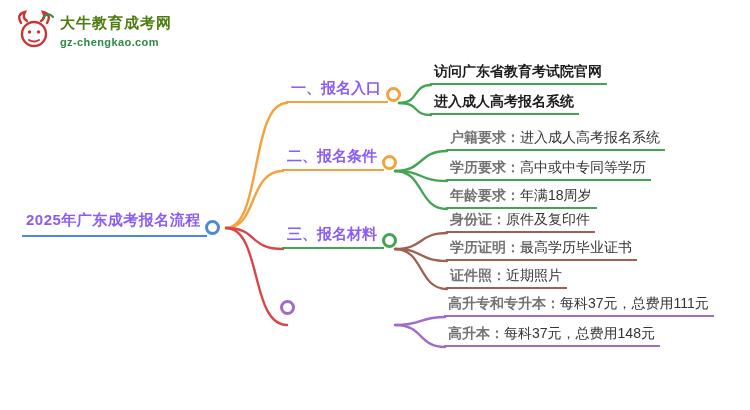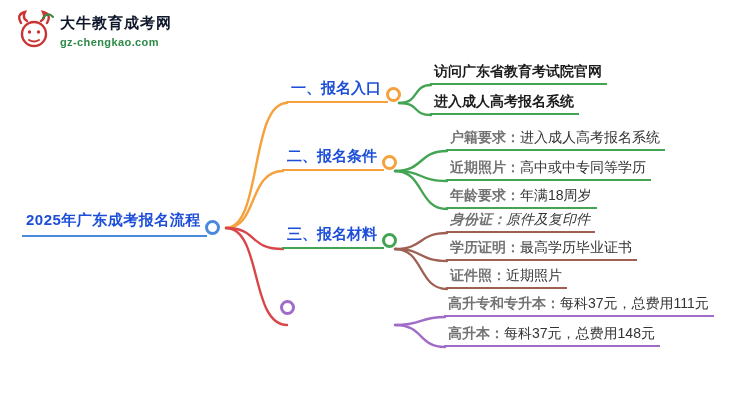--- a/index.html
+++ b/index.html
@@ -8,21 +8,21 @@
     background:#ffffff;
     font-family:"Liberation Sans","DejaVu Sans",sans-serif;
   }
   .wires{position:absolute;left:0;top:0;z-index:1;}
   .wires path{fill:none;stroke-width:2.4;stroke-linecap:round;}
 
   
   .node{position:absolute;display:flex;align-items:center;z-index:2;}
   .node .label{
     white-space:nowrap;border-bottom:2.4px solid #999;
-    color:#1d4ed8;
+    color:#8b5cf6;
   }
   .root .label{
     font-size:15px;line-height:20px;font-weight:700;
     padding:0 6px 5px 4px;letter-spacing:.5px;
   }
   .branch .label{
     font-size:15px;line-height:20px;font-weight:700;
     padding:0 5px 3px 5px;min-width:92px;
   }
   .leaf .label{
@@ -71,21 +71,21 @@
   <svg width="40" height="42" viewBox="0 0 40 42">
     <path d="M7 13 Q2 4 11 2 Q8 8 13 11" fill="none" stroke-width="2.4" stroke-linecap="round" stroke="#cc3333"></path>
     <path d="M33 13 Q38 4 29 2 Q32 8 27 11" fill="none" stroke-width="2.4" stroke-linecap="round" stroke="#cc3333"></path>
     <circle cx="20" cy="24" r="12" fill="none" stroke-width="2.4" stroke="#cc3333"></circle>
     <circle cx="15.5" cy="22" r="1.7" fill="#cc3333"></circle>
     <circle cx="24.5" cy="22" r="1.7" fill="#cc3333"></circle>
     <path d="M15 30 Q20 33 25 30" fill="none" stroke-width="2" stroke-linecap="round" stroke="#cc3333"></path>
     <path d="M29 8 Q34 1 39 7" fill="none" stroke-width="2" stroke-linecap="round" stroke="#2e8b47"></path>
   </svg>
   <div class="logo-text">
-    <div class="logo-title" style="color: #0f172a;">大牛教育成考网</div>
+    <div class="logo-title" style="color: #4d7c0f;">大牛教育成考网</div>
     <div class="logo-domain" style="color: rgb(46, 139, 71);">gz-chengkao.com</div>
   </div>
 </div>
 
 <div class="node root" style="left:22px;top:210px">
   <div class="label" style="border-bottom-color: rgb(74, 137, 220);">2025年广东成考报名流程</div>
   <div class="dot" style="border-color: rgb(74, 137, 220);"></div>
 </div>
 
 <div class="node branch" style="left:286px;top:78px">
@@ -107,35 +107,35 @@
   <div class="label" style="border-bottom-color: rgb(245, 161, 61);">二、报名条件</div>
   <div class="dot" style="border-color: rgb(245, 161, 61);"></div>
 </div>
 <div class="node leaf" style="left:446px;top:128px">
   <div class="label" style="border-bottom-color: rgb(67, 165, 83);">
     <span class="prefix">户籍要求：</span><span>进入成人高考报名系统</span>
   </div>
 </div>
 <div class="node leaf" style="left:446px;top:158px">
   <div class="label" style="border-bottom-color: rgb(67, 165, 83);">
-    <span class="prefix">近期照片：</span><span>高中或中专同等学历</span>
+    <span class="prefix">学历要求：</span><span>高中或中专同等学历</span>
   </div>
 </div>
 <div class="node leaf" style="left:446px;top:186px">
   <div class="label" style="border-bottom-color: rgb(67, 165, 83);">
     <span class="prefix">年龄要求：</span><span>年满18周岁</span>
   </div>
 </div>
 
 <div class="node branch" style="left:282px;top:224px">
   <div class="label" style="border-bottom-color: rgb(67, 165, 83);">三、报名材料</div>
   <div class="dot" style="border-color: rgb(67, 165, 83);"></div>
 </div>
 <div class="node leaf" style="left:446px;top:210px">
-  <div class="label" style="border-bottom-color: rgb(158, 96, 82); font-style: italic;">
+  <div class="label" style="border-bottom-color: rgb(158, 96, 82);">
     <span class="prefix">身份证：</span><span>原件及复印件</span>
   </div>
 </div>
 <div class="node leaf" style="left:446px;top:238px">
   <div class="label" style="border-bottom-color: rgb(158, 96, 82);">
     <span class="prefix">学历证明：</span><span>最高学历毕业证书</span>
   </div>
 </div>
 <div class="node leaf" style="left:446px;top:266px">
   <div class="label" style="border-bottom-color: rgb(158, 96, 82);">

